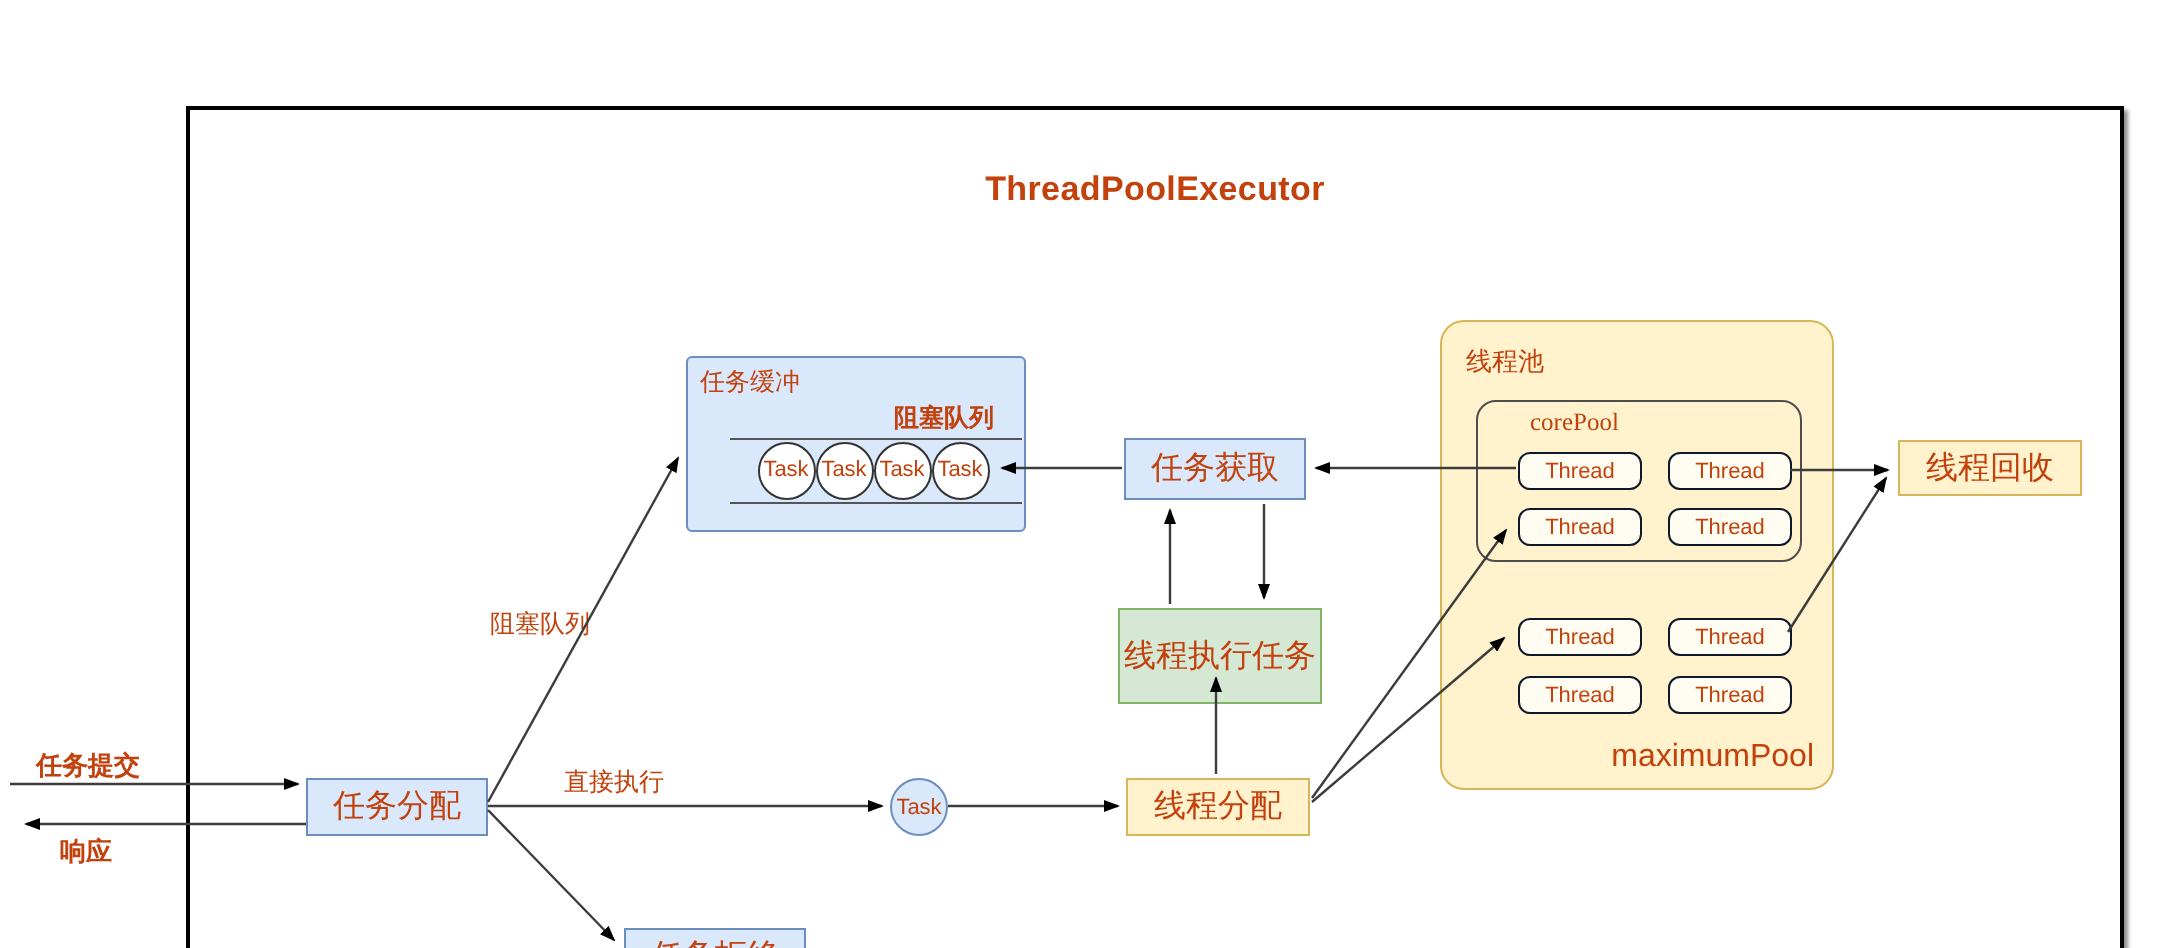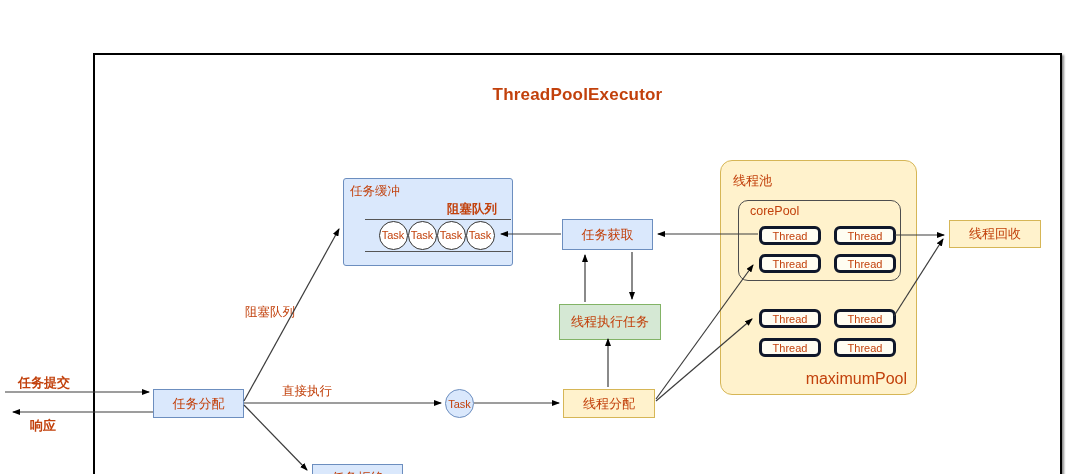--- a/index.html
+++ b/index.html
@@ -18,30 +18,30 @@
   }
   .lbl{position:absolute;font-size:12.5px;white-space:nowrap;}
   .bold{font-weight:bold;font-size:13px;}
   #lbl-submit{left:18px;top:326px;}
   #lbl-response{left:30px;top:369px;}
   #lbl-buffered{left:245px;top:256px;}
   #lbl-direct{left:282px;top:335px;}
 
   .node{
     position:absolute;box-sizing:border-box;display:flex;align-items:center;justify-content:center;
-    font-size:13px;white-space:nowrap;
+    font-size:16px;white-space:nowrap;
   }
   .blue{background:var(--node-blue-fill,#dae8fc);border:1px solid var(--node-blue-border,#6c8ebf);}
   .green{background:var(--node-green-fill,#d5e8d4);border:1px solid var(--node-green-border,#82b366);}
   .yellow{background:var(--node-yellow-fill,#fff2cc);border:1px solid var(--node-yellow-border,#d6b656);}
 
   #task-dispatch{left:153px;top:341px;width:91px;height:29px;font-family:Liberation Serif, serif;}
   #task-reject{left:312px;top:416px;width:91px;height:28px;}
   #task-fetch{left:562px;top:171px;width:91px;height:31px;}
-  #thread-exec{left:559px;top:256px;width:102px;height:36px;}
+  #thread-exec{left:559px;top:256px;width:102px;height:48px;}
   #thread-dispatch{left:563px;top:341px;width:92px;height:29px;}
   #thread-recycle{left:949px;top:172px;width:92px;height:28px;}
 
   
   #task-buffer{
     position:absolute;left:343px;top:130px;width:170px;height:88px;box-sizing:border-box;
     border-radius:3px;
   }
   .buffer-title{position:absolute;left:6px;top:4px;font-size:12.5px;}
   .queue-label{position:absolute;right:15px;top:22px;font-size:12.5px;font-weight:bold;}
@@ -63,24 +63,24 @@
   #pool{
     position:absolute;left:720px;top:112px;width:197px;height:235px;box-sizing:border-box;
     border-radius:12px;
   }
   .pool-title{position:absolute;left:12px;top:11px;font-size:13px;}
   .maxpool-title{position:absolute;right:9px;bottom:6px;font-size:16px;}
   #corepool{
     position:absolute;left:17px;top:39px;width:163px;height:81px;box-sizing:border-box;
     border:1px solid #4d4d4d;border-radius:10px;background:transparent;
   }
-  .corepool-title{position:absolute;left:11px;top:3px;font-size:12.5px;}
+  .corepool-title{position:absolute;left:26px;top:3px;font-size:12.5px;font-family:Liberation Serif, serif;}
   .thread-box{
     position:absolute;width:62px;height:19px;box-sizing:border-box;
-    background:#fffdf2;border:3px solid #0f172a;border-radius:6px;
+    background:#fffdf2;border:1px solid #0f172a;border-radius:6px;
     display:flex;align-items:center;justify-content:center;font-size:11px;
   }
   .wires{position:absolute;left:0;top:0;width:1080px;height:474px;pointer-events:none;}
   .wires line{stroke:#3c3c3c;stroke-width:1.2;}
 </style>
 </head>
 <body>
 
 <div class="stage">
 

